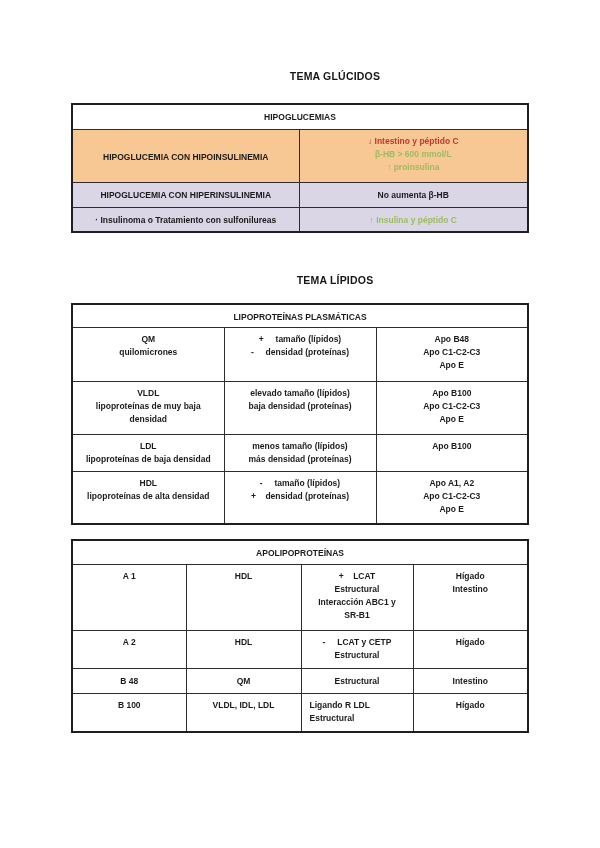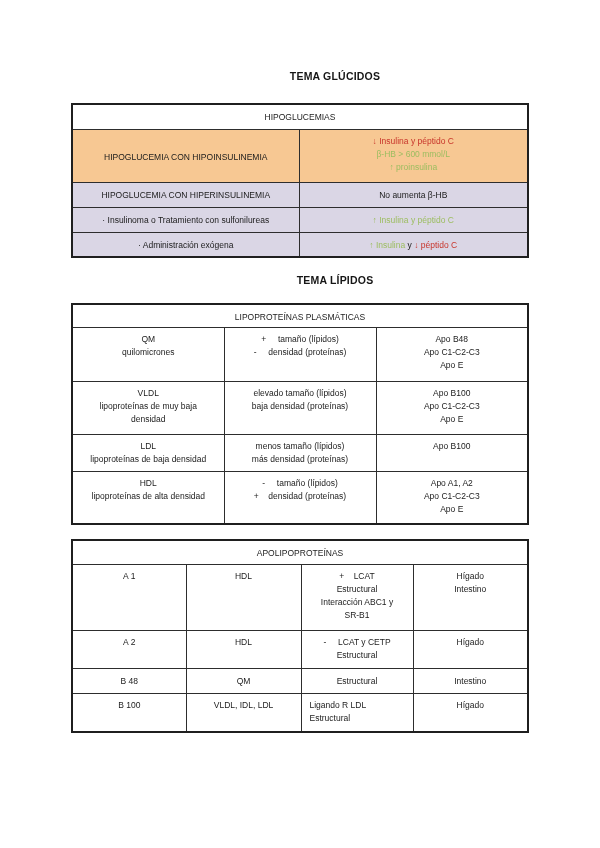--- a/index.html
+++ b/index.html
@@ -11,21 +11,21 @@
   .doc{position:absolute;left:71px;top:0;width:528px;height:848px;}
   .sec-title{
     position:absolute;width:100%;text-align:center;
     font-size:10.5px;font-weight:bold;letter-spacing:.2px;color:#161616;
   }
   #title-glucidos{top:70px;}
   #title-lipidos{top:274px;}
   table{
     border-collapse:collapse;table-layout:fixed;width:456px;
     position:absolute;left:0;
-    font-size:8.5px;font-weight:normal;line-height:13px;color:#1b1b1b;
+    font-size:8.5px;font-weight:bold;line-height:13px;color:#1b1b1b;
   }
   #table-hipoglucemias{top:103px;}
   #table-lipoproteinas{top:303px;}
   #table-apolipoproteinas{top:539px;}
   table{border:2px solid #1f1f1f;}
   td{
     border:1px solid #2d2d2d;
     vertical-align:top;text-align:center;
     padding:5px 4px 2px 4px;box-sizing:border-box;
     overflow:hidden;
@@ -55,38 +55,32 @@
         <col style="width:227px">
         <col style="width:229px">
       </colgroup>
     <tbody>
         <tr class="single-line">
       <td colspan="2" class="h25">HIPOGLUCEMIAS</td>
     </tr>
     <tr>
       <td class="bg-orange h53" style="vertical-align:middle">HIPOGLUCEMIA CON HIPOINSULINEMIA</td>
       <td class="bg-orange h53">
-        <div class="ln red">↓ Insulina y péptido C</div>
+        <div class="ln red">↓ Intestino y péptido C</div>
         <div class="ln green">β-HB &gt; 600 mmol/L</div>
         <div class="ln green">↑ proinsulina</div>
       </td>
     </tr>
     <tr class="single-line">
       <td class="bg-lav h25">HIPOGLUCEMIA CON HIPERINSULINEMIA</td>
       <td class="bg-lav h25">No aumenta β-HB</td>
     </tr>
     <tr class="dotted single-line">
       <td class="bg-lav h25">· Insulinoma o Tratamiento con sulfonilureas</td>
       <td class="bg-lav h25 green">↑ Insulina y péptido C</td>
-    </tr>
-    <tr class="dotted single-line">
-      <td class="bg-lav h25">· Administración exógena</td>
-      <td class="bg-lav h25">
-        <span class="ln green">↑ Insulina </span><span class="ln">y </span><span class="ln red">↓ péptido C</span>
-      </td>
     </tr>
   </tbody>
     </table>
 
   <div id="title-lipidos" class="sec-title">TEMA LÍPIDOS</div>
 
   <table id="table-lipoproteinas">
     <colgroup>
         <col style="width:152px">
         <col style="width:152px">

